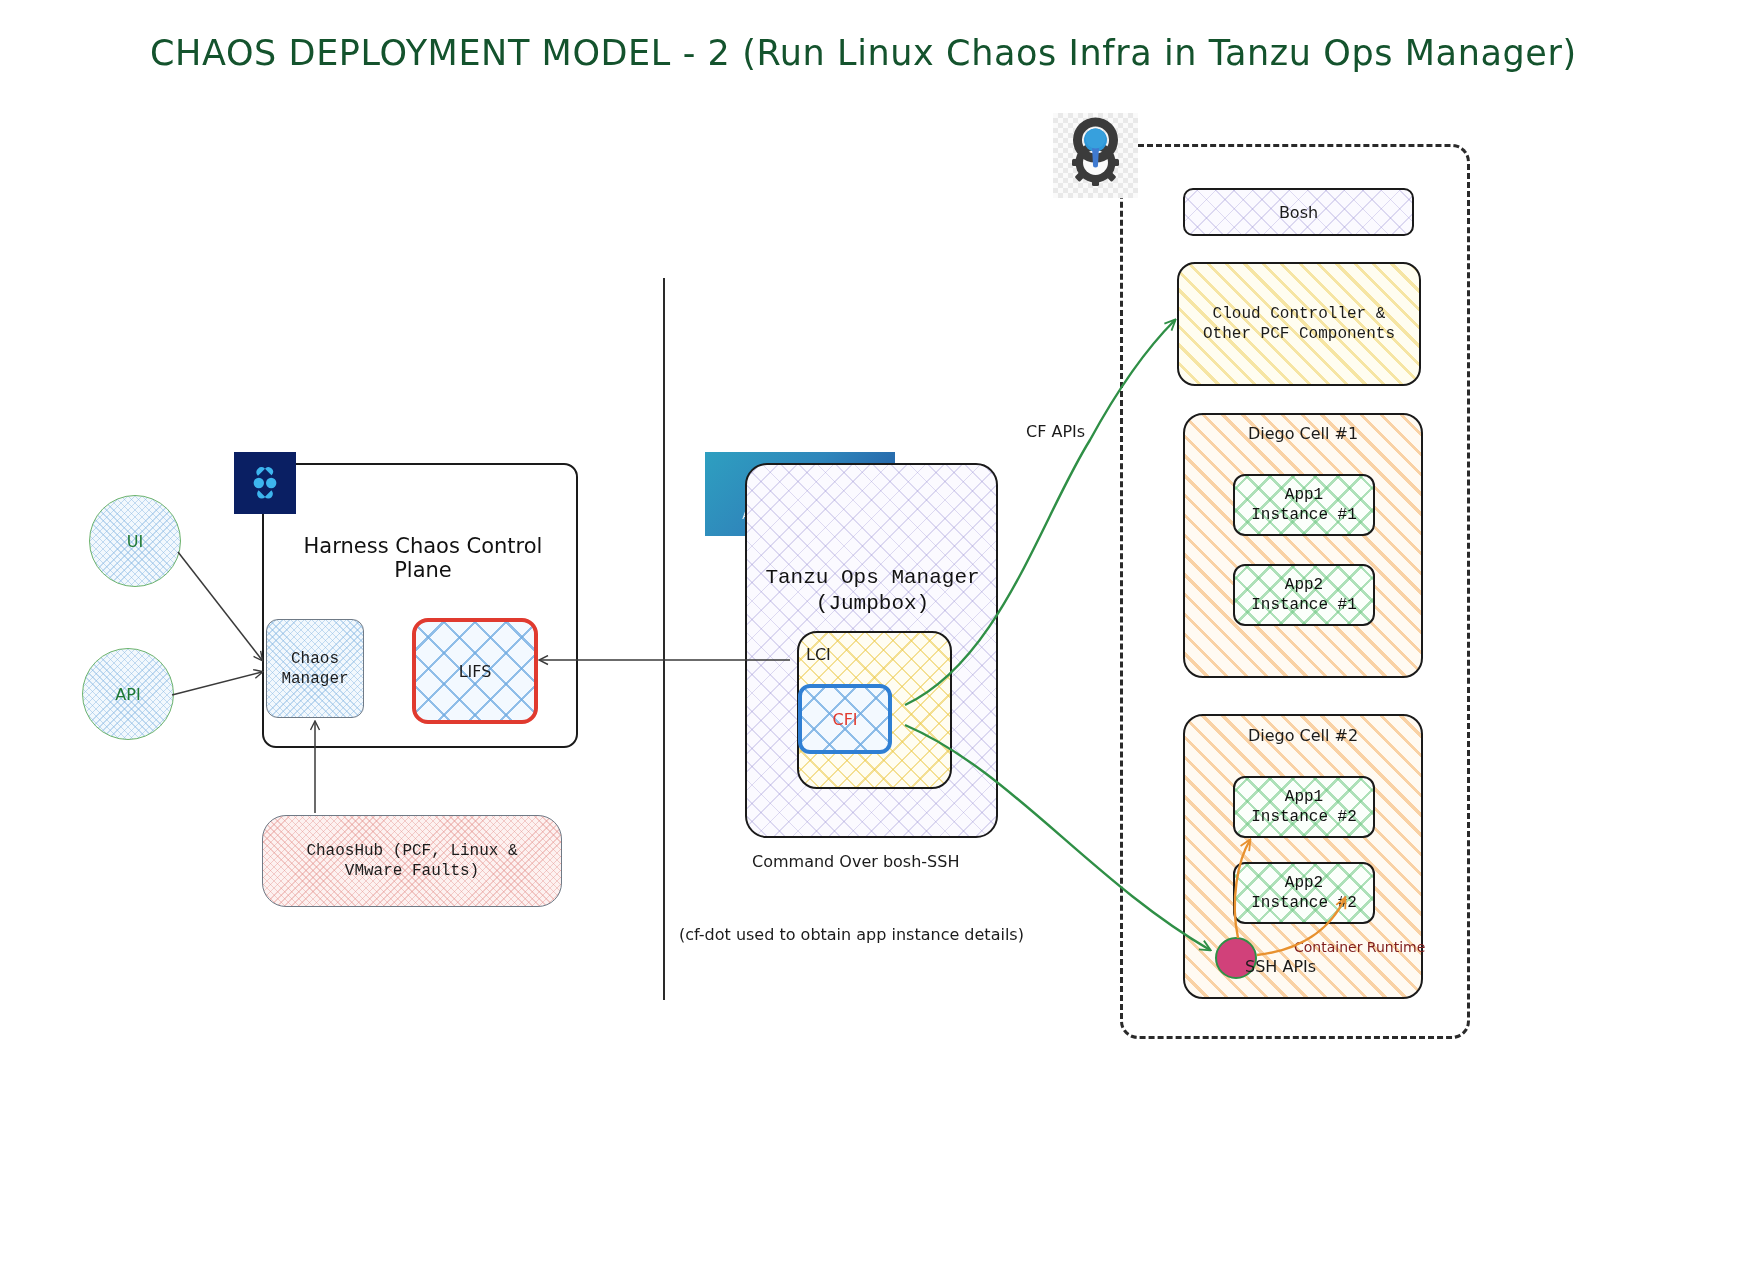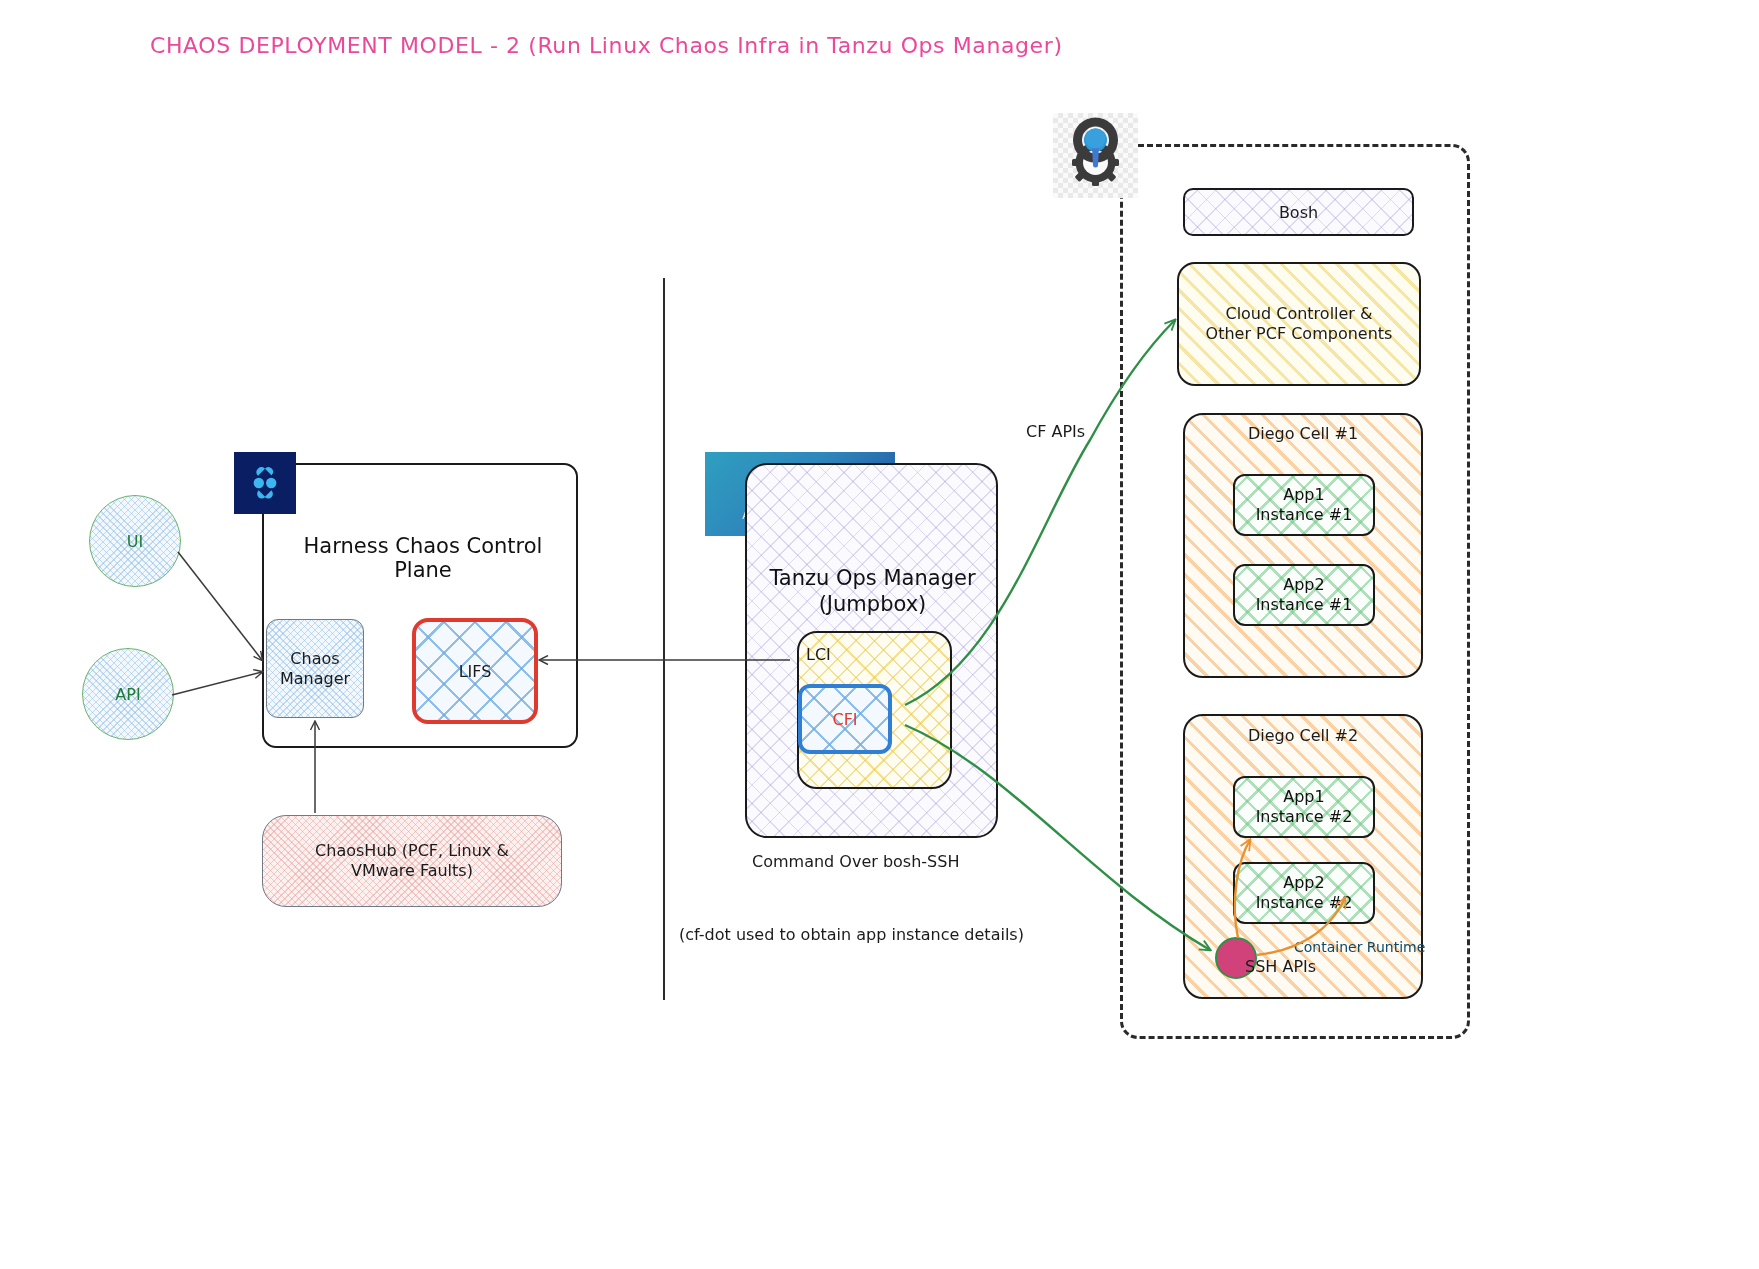--- a/index.html
+++ b/index.html
@@ -4,24 +4,24 @@
 <style>
   html,body{margin:0;padding:0;background:#ffffff;}
   body{width:1759px;height:1269px;position:relative;overflow:hidden;
        font-family:"DejaVu Sans","Liberation Sans",sans-serif;color:#111;}
   .stage{position:absolute;inset:0;}
 
   
   .abs{position:absolute;}
   .hand{font-family:"DejaVu Sans","Liberation Sans",sans-serif;}
   .ctr{display:flex;align-items:center;justify-content:center;text-align:center;}
-  .txt{white-space:pre-line;line-height:1.25;}
-
-  
-  #title{left:150px;top:33px;font-size:22px;letter-spacing:.6px;color:#ec4899;
+  .txt{white-space:pre-line;line-height:1.25;font-family:Liberation Mono, monospace;}
+
+  
+  #title{left:150px;top:33px;font-size:35px;letter-spacing:.6px;color:#14532d;
          font-weight:400;}
   .fill-bluedot{
     background-color:#f2f8fd;
     background-image:
       repeating-linear-gradient(45deg,  rgba(130,180,225,.45) 0 1px, transparent 1px 5px),
       repeating-linear-gradient(-45deg, rgba(130,180,225,.45) 0 1px, transparent 1px 5px);
   }
   .fill-bigblue{
     background-color:#f3f9ff;
     background-image:
@@ -242,21 +242,21 @@
   </div>
 
   <div class="abs bx fill-greencross ctr hand lbl-sm txt" style="left:1233px;top:862px;width:142px;height:62px;border-radius:12px;">
     <span>App2
 Instance #2</span>
   </div>
 
   <div class="abs" style="left:1215px;top:937px;width:42px;height:42px;border-radius:50%;
               background:#d1417a;border:2.5px solid #2f8f46;box-sizing:border-box;"></div>
   <div class="abs hand lbl" style="left:1245px;top:957px;">SSH APIs</div>
-  <div class="abs hand" style="left:1294px;top:939px;font-size:14px;color:#0c4a6e;">Container Runtime</div>
+  <div class="abs hand" style="left:1294px;top:939px;font-size:14px;color:#7f1d1d;">Container Runtime</div>
 
   <div class="abs hand lbl" style="left:1026px;top:422px;">CF APIs</div>
 
   <svg class="overlay">
     <defs>
       <marker id="ah-dark" markerWidth="11" markerHeight="11" refX="9" refY="5.5" orient="auto" markerUnits="userSpaceOnUse">
         <path d="M1,1 L10,5.5 L1,10" fill="none" stroke="#3a3a3a" stroke-width="1.4"></path>
       </marker>
       <marker id="ah-green" markerWidth="13" markerHeight="13" refX="11" refY="6.5" orient="auto" markerUnits="userSpaceOnUse">
         <path d="M1,1.5 L12,6.5 L1,11.5" fill="none" stroke="#2f8f46" stroke-width="1.8"></path>

